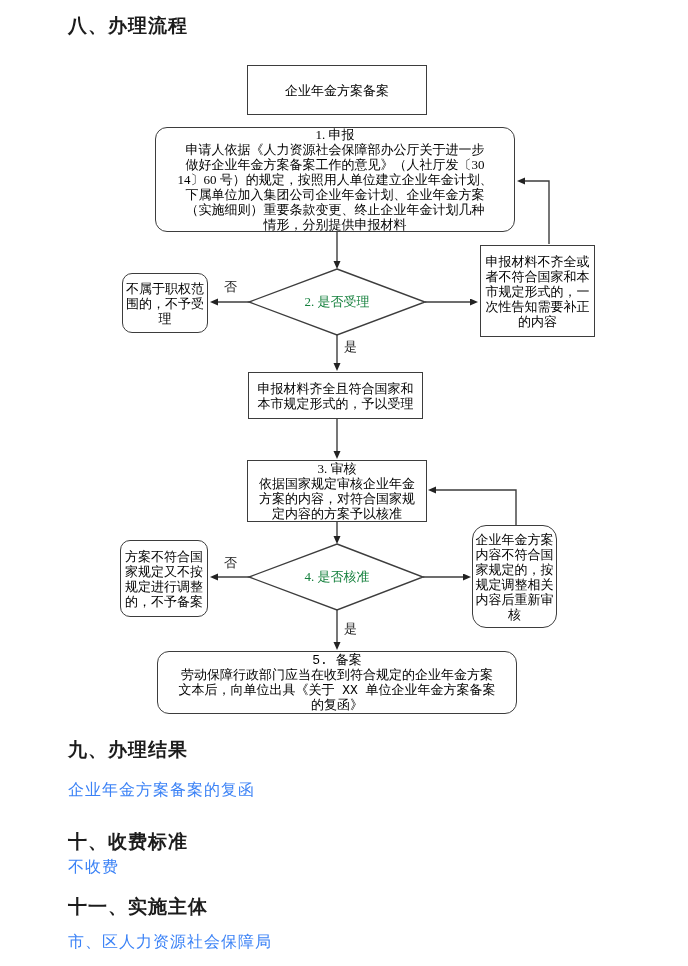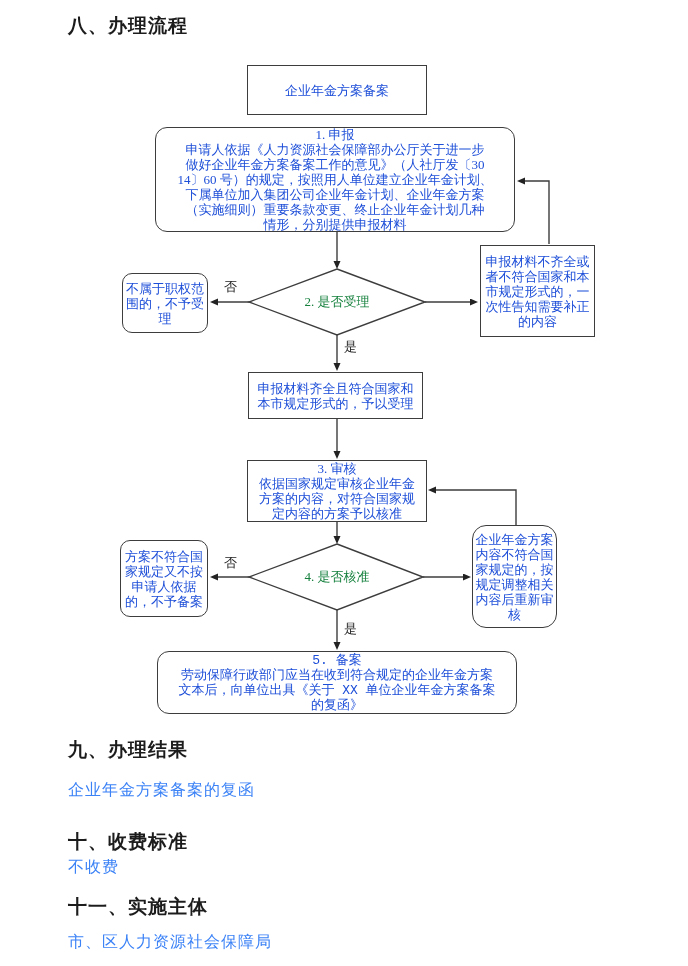--- a/index.html
+++ b/index.html
@@ -12,21 +12,21 @@
     position:absolute; margin:0; font-family:Liberation Mono, monospace;
     font-weight:bold; font-size:19px; letter-spacing:1px; color:#1c1c1c; white-space:nowrap;
   }
   .sec-body {
     position:absolute; margin:0; font-size:16px; letter-spacing:1px; color:#3b82f6; white-space:nowrap;
   }
   .wires { position:absolute; left:0; top:0; }
   .fbox {
     position:absolute; box-sizing:border-box; border:1.5px solid #3d3d3d; background:#ffffff;
     display:flex; align-items:center; justify-content:center; text-align:center;
-    font-size:13px; line-height:15px; white-space:pre-line; color:#1d4ed8; padding:1px 2px;
+    font-size:13px; line-height:15px; white-space:pre-line; color:#000000; padding:1px 2px;
   }
   .r12 { border-radius:12px; }
   .r10 { border-radius:10px; }
   .r14 { border-radius:14px; }
   .dlabel {
     position:absolute; display:flex; align-items:center; justify-content:center;
     font-size:13px; color:#15803d; white-space:nowrap;
   }
   .blabel { position:absolute; font-size:13px; color:#222222; line-height:14px; }
 </style>
@@ -87,21 +87,21 @@
   <div class="fbox" style="left:248px; top:372px; width:175px; height:47px;text-align:right;">申报材料齐全且符合国家和
 本市规定形式的，予以受理</div>
 
   <div class="fbox" style="left:247px; top:460px; width:180px; height:62px;">3. 审核
 依据国家规定审核企业年金
 方案的内容，对符合国家规
 定内容的方案予以核准</div>
 
   <div class="fbox r10" style="left:120px; top:540px; width:88px; height:77px;">方案不符合国
 家规定又不按
-申请人依据
+规定进行调整
 的，不予备案</div>
 
   <div class="fbox r14" style="left:472px; top:525px; width:85px; height:103px;">企业年金方案
 内容不符合国
 家规定的，按
 规定调整相关
 内容后重新审
 核</div>
 
   <div class="dlabel" style="left:252px; top:545px; width:170px; height:64px;">4. 是否核准</div>

